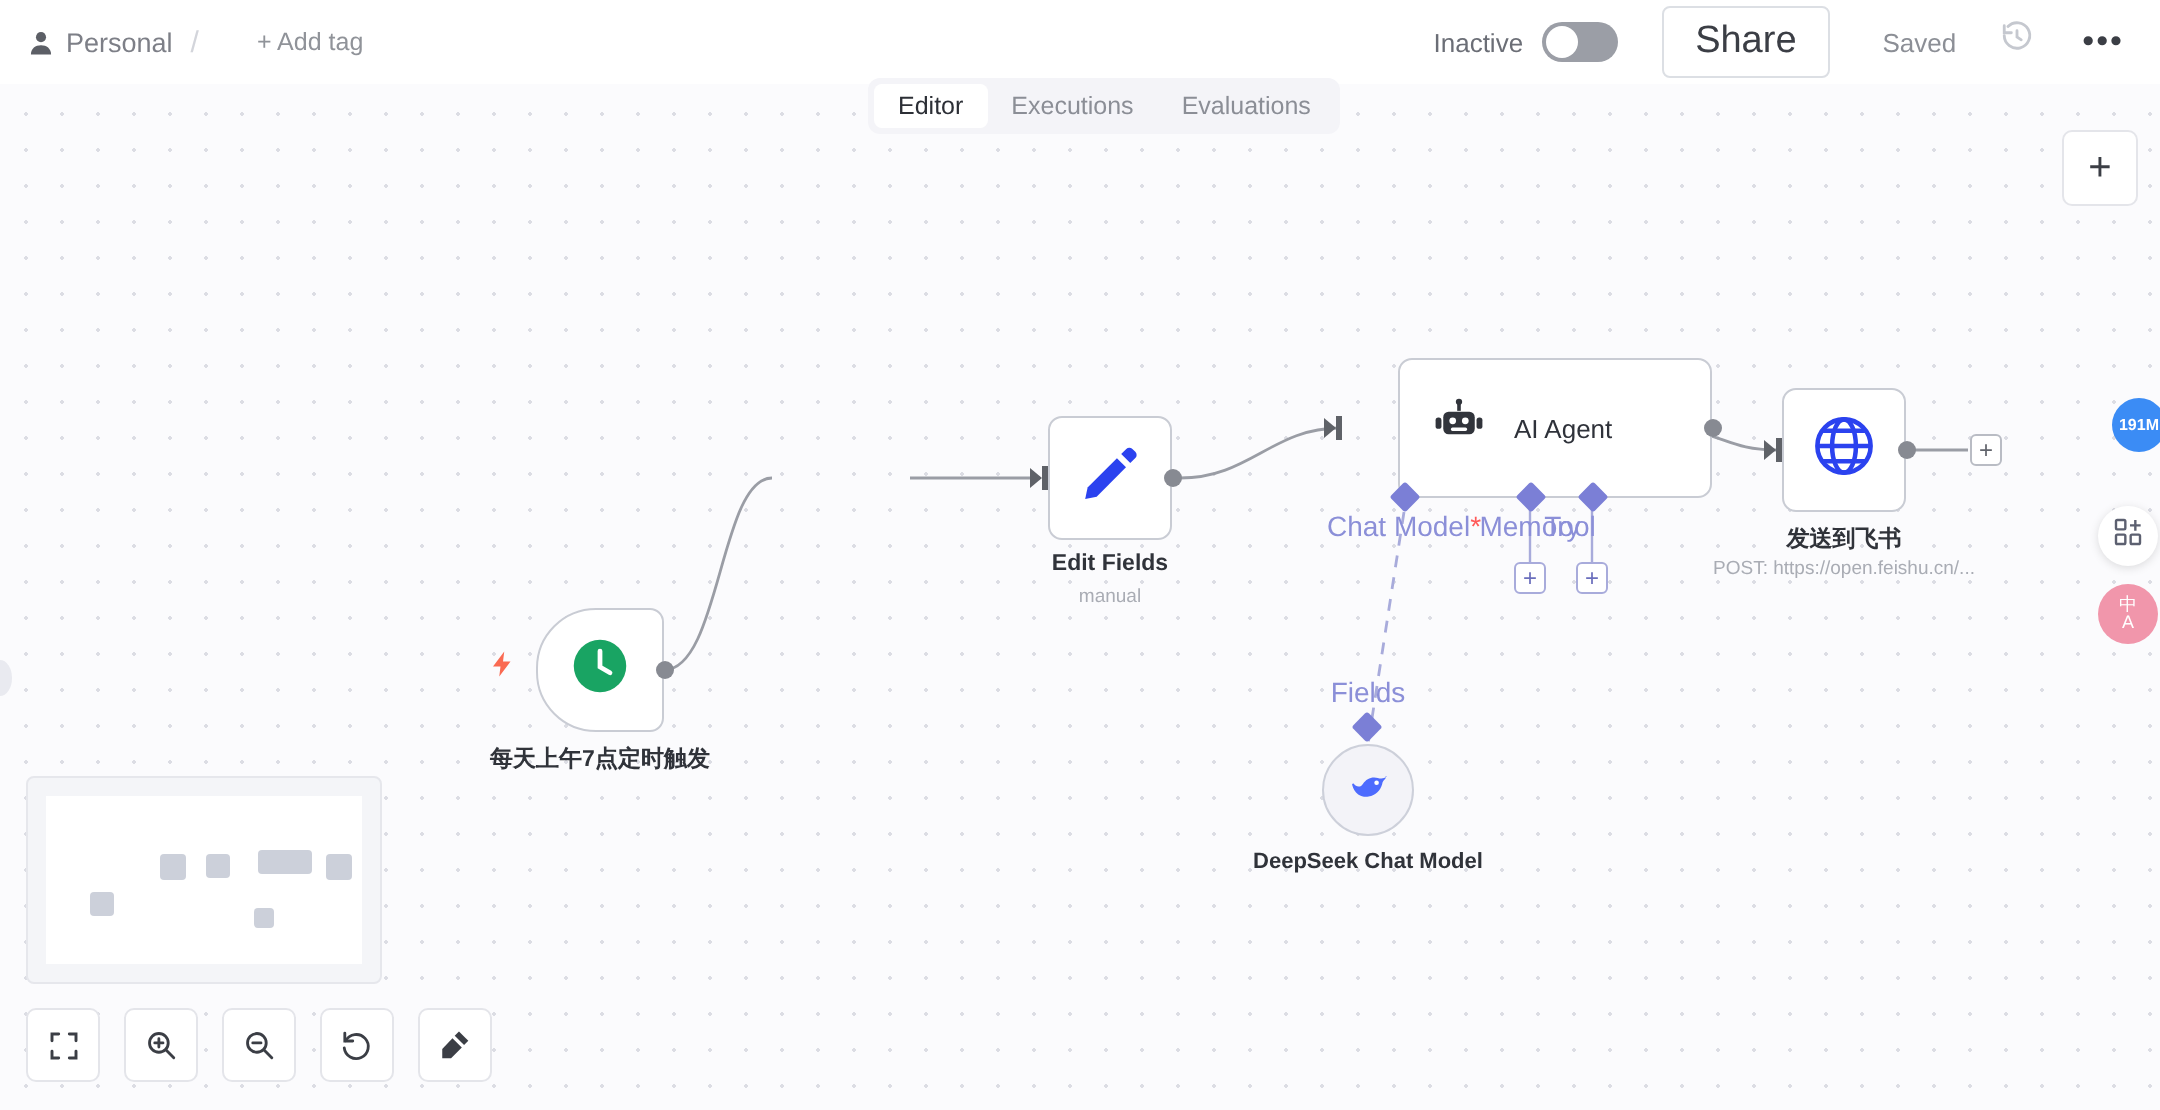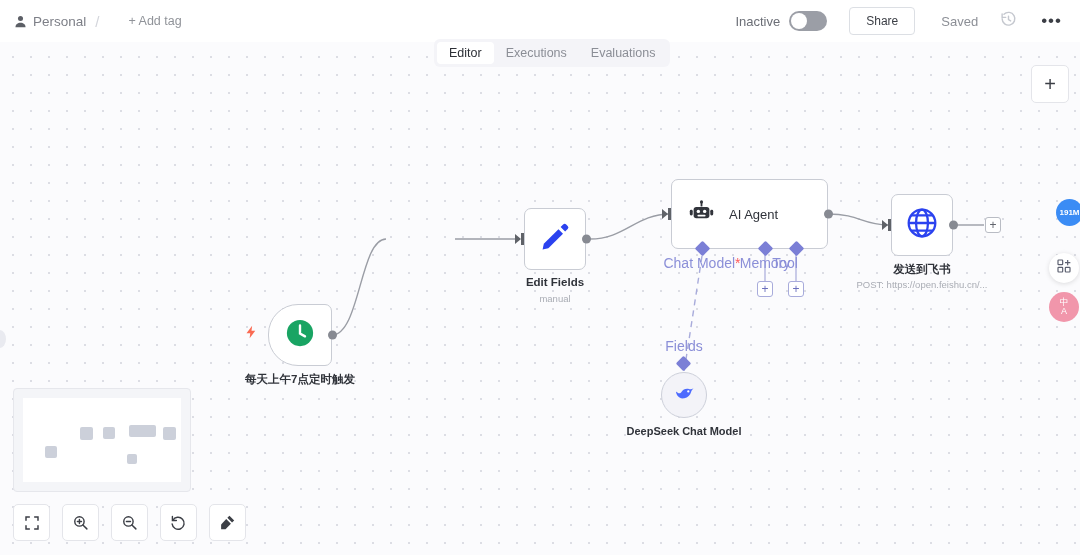--- a/index.html
+++ b/index.html
@@ -26,21 +26,21 @@
   .inactive-label { font-size: 13px; color: #6b6e76; margin-right: 9px; }
   .toggle {
     width: 38px; height: 20px; border-radius: 10px; background: #9b9ea6;
     position: relative; cursor: pointer;
   }
   .toggle .knob {
     position: absolute; top: 2px; left: 2px; width: 16px; height: 16px;
     border-radius: 50%; background: #fff;
   }
   .share-btn {
-    margin-left: 22px; padding: 6px 16px; font-size: 12px; color: #3b3e45;
+    margin-left: 22px; padding: 6px 16px; font-size: 19px; color: #3b3e45;
     border: 1px solid #dcdfe4; border-radius: 4px; background: #fff; cursor: pointer;
   }
   .saved-text { margin-left: 26px; font-size: 13px; color: #8c8f96; }
   .hist-icon { margin-left: 22px; cursor: pointer; display:block; }
   .dots-btn {
     margin-left: 24px; margin-right: 4px; font-size: 17px; color: #3b3e45;
     letter-spacing: 1px; cursor: pointer; line-height: 8px;
   }
 
   
@@ -91,21 +91,21 @@
     width: 64px; height: 62px; background: #fff; border: 1px solid #c9ccd4;
     border-radius: 30px 7px 7px 30px;
     display: flex; align-items: center; justify-content: center; cursor: pointer;
   }
   .bolt { position: absolute; left: -24px; top: 18px; }
 
   
   .agent-box {
     width: 157px; height: 70px; background: #fff; border: 1px solid #c9ccd4;
     border-radius: 7px; display: flex; align-items: center; cursor: pointer;
-    padding-left: 16px; gap: 14px;
+    padding-left: 16px; gap: 14px; margin-left: 28px;
   }
   .agent-title { font-size: 13px; color: #2f323a; }
   .sub-port { position: absolute; width: 11px; height: 11px; background: #7b7fd6;
     transform: rotate(45deg); border-radius: 1.5px; }
   .sub-label { position: absolute; font-size: 14px; color: #8b8fd8; white-space: nowrap;
     transform: translateX(-50%); }
   .sub-label .req { color: #ff5a5a; }
   .plus-sq {
     position: absolute; width: 16px; height: 16px; border: 1px solid #a8abdb;
     border-radius: 3px; background: #fff; color: #6b6fbd; font-size: 12px;

